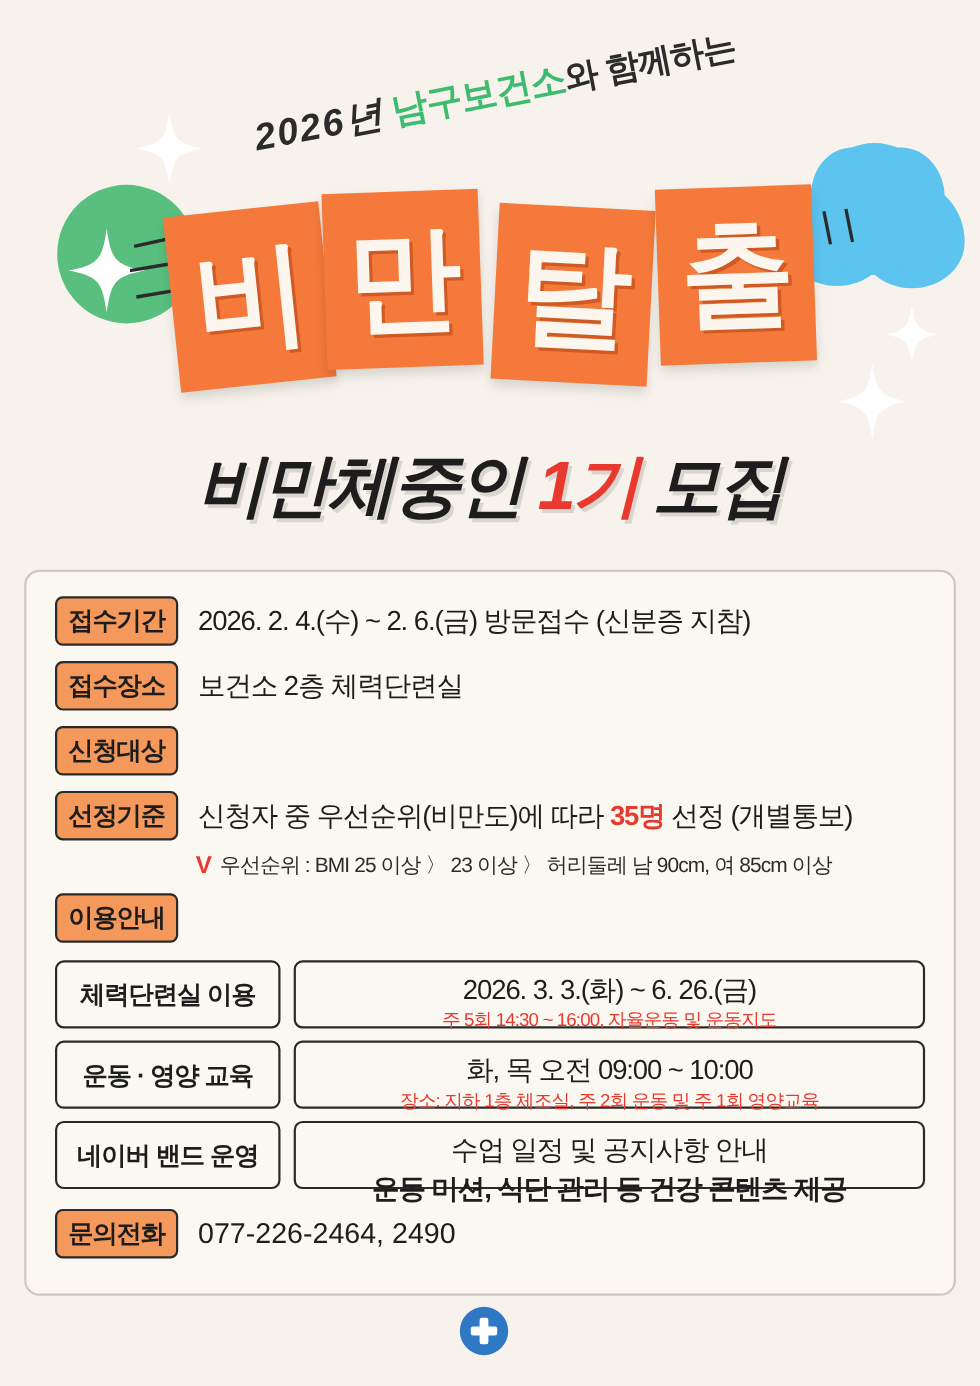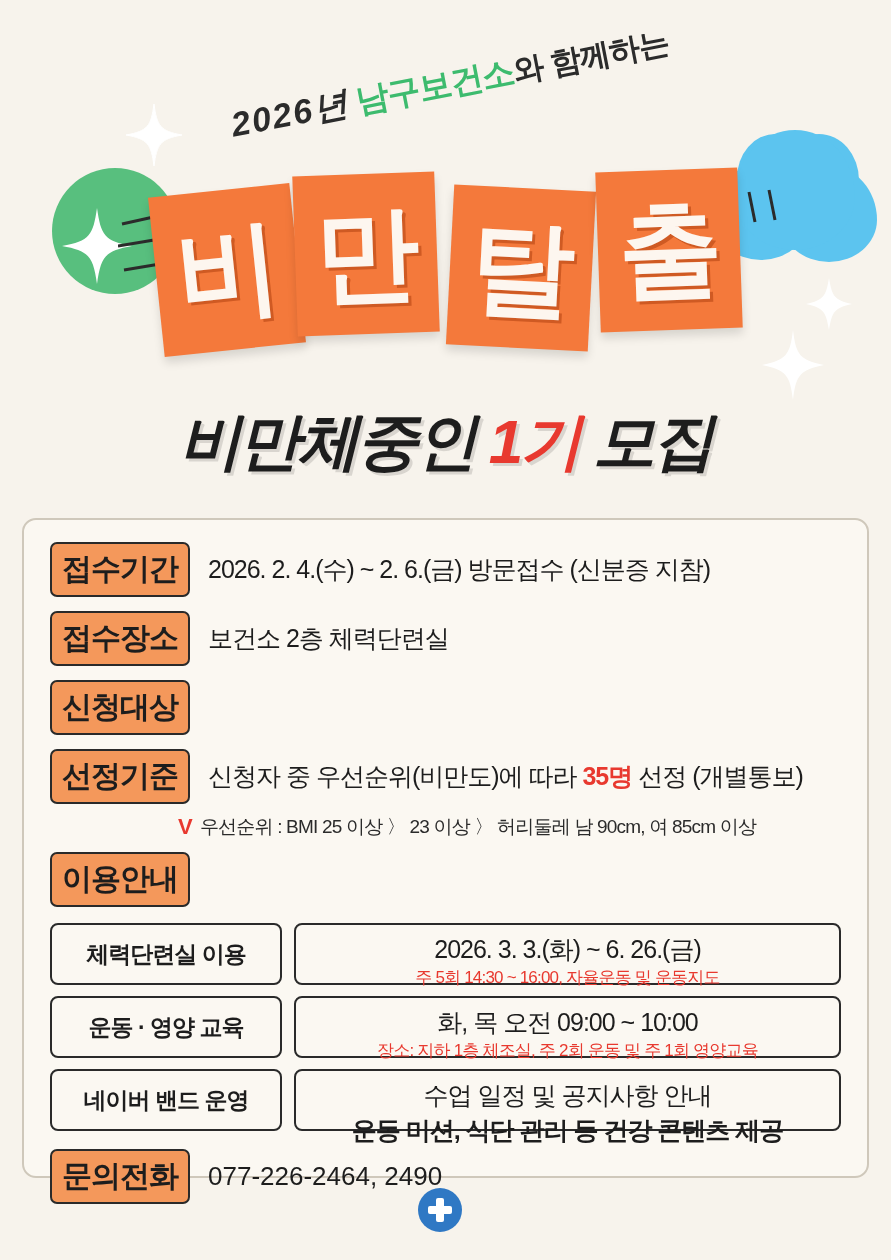--- a/index.html
+++ b/index.html
@@ -141,21 +141,21 @@
   .row {
     display: flex;
     align-items: center;
     margin-bottom: 14px;
   }
   .tag {
     background: #f4985b;
     border: 2px solid #2a2a2a;
     border-radius: 7px;
     color: #1d1d1d;
-    font-size: 30px;
+    font-size: 23px;
     font-weight: bold;
     padding: 5px 10px;
     min-width: 108px;
     text-align: center;
     letter-spacing: -1px;
     box-sizing: border-box;
   }
   .row .val {
     margin-left: 18px;
     font-size: 25px;
@@ -185,21 +185,21 @@
   .tag-standalone { margin-bottom: 16px; }
 
   
   .dtable { margin-top: 2px; }
   .drow {
     display: flex;
     align-items: stretch;
     margin-bottom: 11px;
   }
   .dlabel {
-    width: 232px;
+    width: 205px;
     border: 2px solid #2a2a2a;
     border-radius: 8px;
     background: #fbf8f2;
     display: flex;
     align-items: center;
     justify-content: center;
     font-size: 23px;
     font-weight: bold;
     color: #1d1d1d;
     letter-spacing: -1px;

